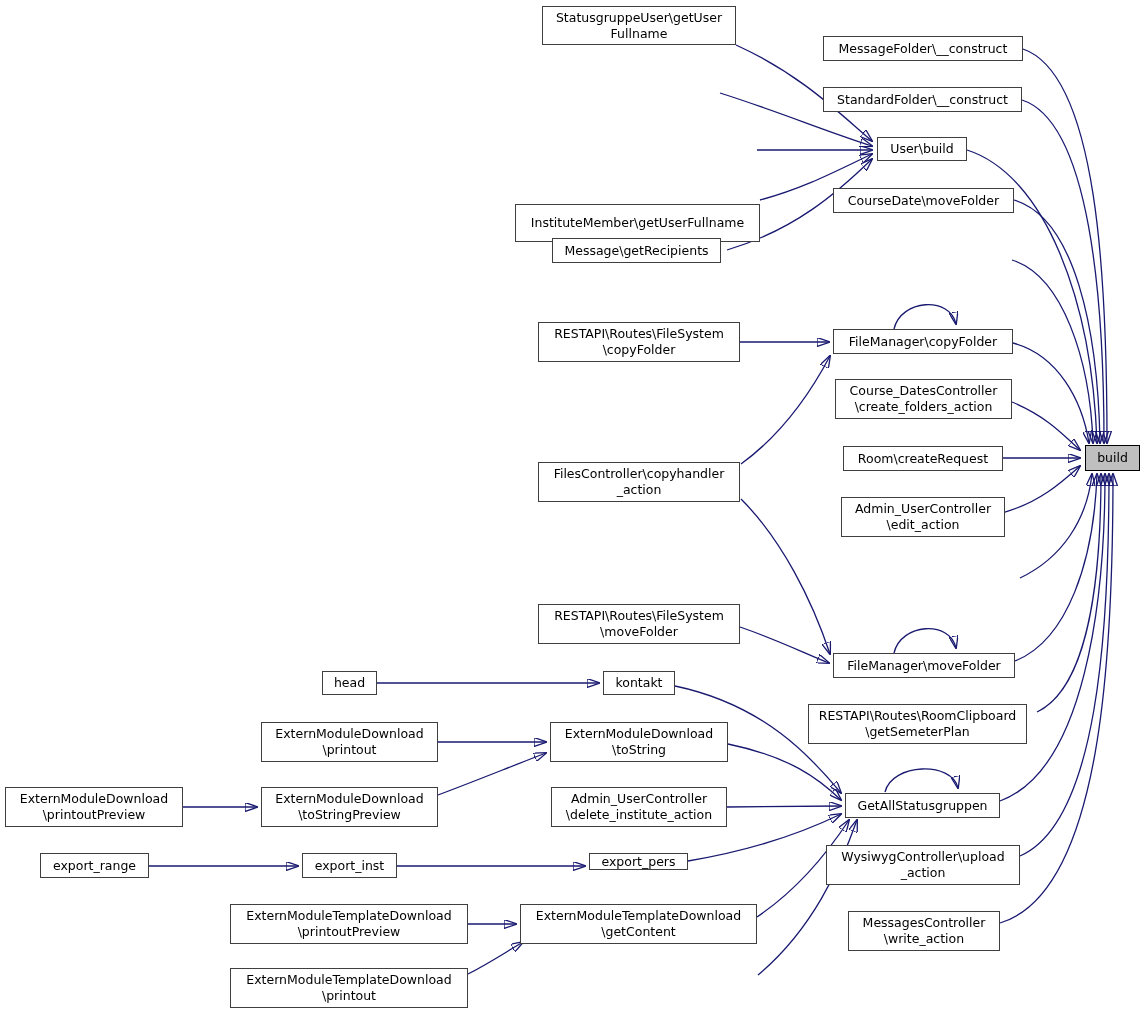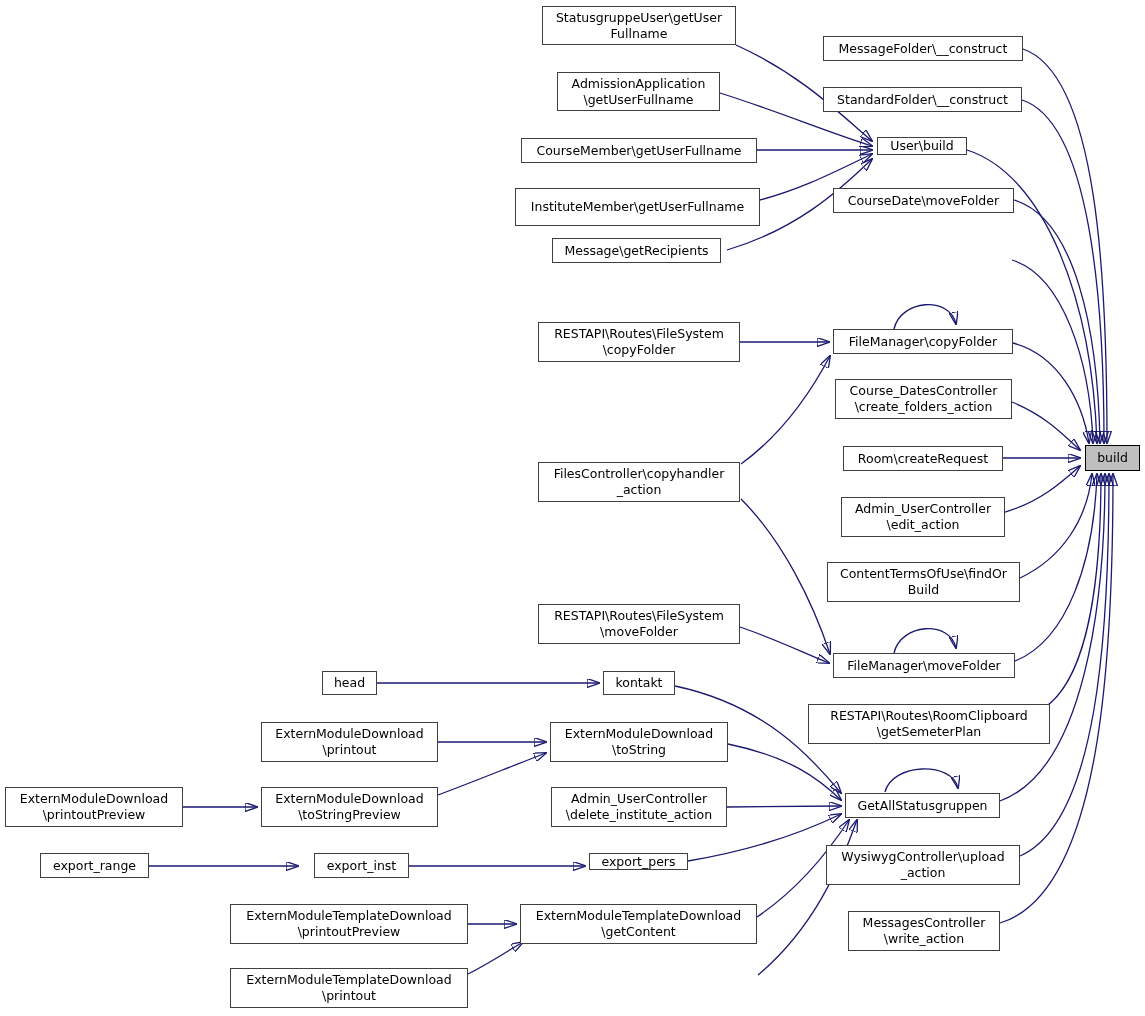--- a/index.html
+++ b/index.html
@@ -74,61 +74,56 @@
     <path d="M397,866 H585" marker-end="url(#arrow)"></path>
     <path d="M688,861 C748,851 802,833 841,814" marker-end="url(#arrow)"></path>
     <path d="M468,924 H516" marker-end="url(#arrow)"></path>
     <path d="M468,974 C488,964 506,952 523,942" marker-end="url(#arrow)"></path>
     <path d="M757,917 C800,888 828,852 849,820" marker-end="url(#arrow)"></path>
     <path d="M758,975 C812,930 840,868 857,820" marker-end="url(#arrow)"></path>
   </svg>
 
   <div class="node" style="left:542px;top:6px;width:194px;height:39px">StatusgruppeUser\getUser
 Fullname</div>
-  <div class="node" style="left:557px;top:72px;width:163px;height:39px">AdmissionApplication
-\getUserFullname</div>
-  <div class="node" style="left:521px;top:138px;width:236px;height:25px">CourseMember\getUserFullname</div>
-  <div class="node" style="left:515px;top:188px;width:245px;height:38px">InstituteMember\getUserFullname</div>
+  <div class="node" style="left:515px;top:204px;width:245px;height:38px">InstituteMember\getUserFullname</div>
   <div class="node" style="left:552px;top:238px;width:169px;height:25px">Message\getRecipients</div>
   <div class="node" style="left:823px;top:87px;width:199px;height:25px">StandardFolder\__construct</div>
   <div class="node" style="left:823px;top:36px;width:200px;height:25px">MessageFolder\__construct</div>
-  <div class="node" style="left:877px;top:137px;width:90px;height:18px">User\build</div>
+  <div class="node" style="left:877px;top:137px;width:90px;height:24px">User\build</div>
   <div class="node" style="left:833px;top:188px;width:181px;height:25px">CourseDate\moveFolder</div>
   <div class="node" style="left:538px;top:322px;width:202px;height:40px">RESTAPI\Routes\FileSystem
 \copyFolder</div>
   <div class="node" style="left:833px;top:329px;width:180px;height:25px">FileManager\copyFolder</div>
   <div class="node" style="left:835px;top:379px;width:177px;height:40px">Course_DatesController
 \create_folders_action</div>
   <div class="node" style="left:843px;top:446px;width:160px;height:25px">Room\createRequest</div>
   <div class="node" style="left:538px;top:462px;width:202px;height:40px">FilesController\copyhandler
 _action</div>
   <div class="node" style="left:841px;top:497px;width:164px;height:40px">Admin_UserController
 \edit_action</div>
-  <div class="node" style="left:827px;top:562px;width:193px;height:40px">ContentTermsOfUse\findOr
-Build</div>
   <div class="node" style="left:538px;top:604px;width:202px;height:40px">RESTAPI\Routes\FileSystem
 \moveFolder</div>
   <div class="node" style="left:833px;top:653px;width:182px;height:25px">FileManager\moveFolder</div>
   <div class="node" style="left:322px;top:671px;width:55px;height:24px">head</div>
   <div class="node" style="left:603px;top:671px;width:72px;height:24px">kontakt</div>
-  <div class="node" style="left:808px;top:704px;width:242px;height:40px">RESTAPI\Routes\RoomClipboard
+  <div class="node" style="left:808px;top:704px;width:219px;height:40px">RESTAPI\Routes\RoomClipboard
 \getSemeterPlan</div>
   <div class="node" style="left:261px;top:722px;width:177px;height:40px">ExternModuleDownload
 \printout</div>
   <div class="node" style="left:550px;top:722px;width:178px;height:40px">ExternModuleDownload
 \toString</div>
   <div class="node" style="left:551px;top:787px;width:176px;height:40px">Admin_UserController
 \delete_institute_action</div>
   <div class="node" style="left:5px;top:787px;width:178px;height:40px">ExternModuleDownload
 \printoutPreview</div>
   <div class="node" style="left:261px;top:787px;width:177px;height:40px">ExternModuleDownload
 \toStringPreview</div>
   <div class="node" style="left:845px;top:793px;width:155px;height:25px">GetAllStatusgruppen</div>
   <div class="node" style="left:40px;top:853px;width:109px;height:25px">export_range</div>
-  <div class="node" style="left:314px;top:853px;width:95px;height:25px">export_inst</div>
+  <div class="node" style="left:302px;top:853px;width:95px;height:25px">export_inst</div>
   <div class="node" style="left:589px;top:853px;width:99px;height:17px">export_pers</div>
   <div class="node" style="left:826px;top:845px;width:194px;height:40px">WysiwygController\upload
 _action</div>
   <div class="node" style="left:230px;top:904px;width:238px;height:40px">ExternModuleTemplateDownload
 \printoutPreview</div>
   <div class="node" style="left:230px;top:968px;width:238px;height:40px">ExternModuleTemplateDownload
 \printout</div>
   <div class="node" style="left:520px;top:904px;width:237px;height:40px">ExternModuleTemplateDownload
 \getContent</div>
   <div class="node" style="left:848px;top:911px;width:152px;height:40px">MessagesController

